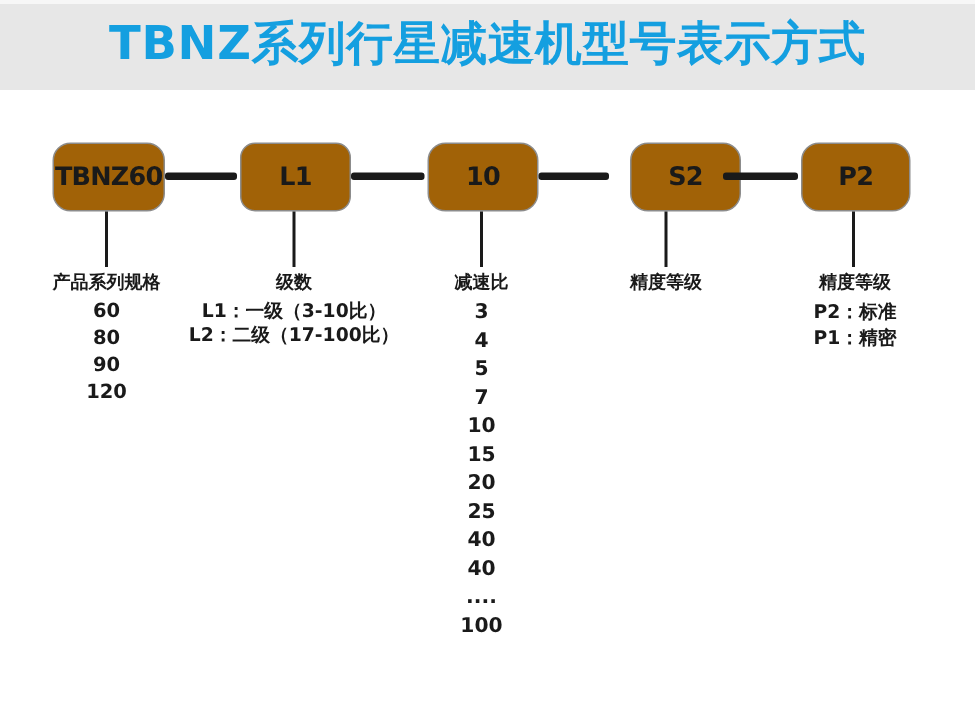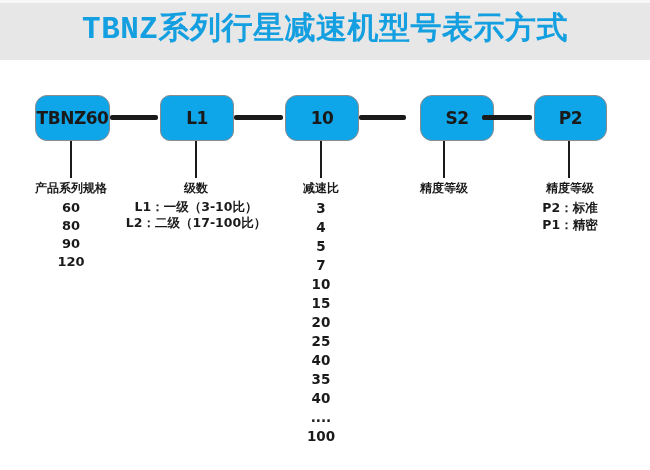--- a/index.html
+++ b/index.html
@@ -5,32 +5,31 @@
   html,body{margin:0;padding:0;background:#ffffff;}
   .page{
     position:relative;width:650px;height:470px;overflow:hidden;
     background:#ffffff;
     font-family:"DejaVu Sans","Liberation Sans",sans-serif;
   }
   
   .title-bar{
     position:absolute;left:0;top:0;width:650px;height:60px;
     background:linear-gradient(#f7f7f7 0,#f7f7f7 3px,#e7e7e7 3px,#e7e7e7 100%);
-    font-family:Liberation Mono, monospace;
   }
   .page-title{
     margin:0;width:100%;text-align:center;
     line-height:59px;font-size:31px;font-weight:bold;
     color:#149fe0;letter-spacing:0.5px;
     white-space:nowrap;
   }
   
   .model-box{
     position:absolute;top:95px;height:44px;
-    background:#0ea5e9;border:1px solid #8c8c8c;border-radius:12px;
+    background:#a16207;border:1px solid #8c8c8c;border-radius:12px;
     display:flex;align-items:center;justify-content:center;
     font-weight:bold;font-size:17px;color:#1a1a1a;letter-spacing:-0.5px;
   }
   .b0{left:35px;width:73px;}
   .b1{left:160px;width:72px;border-radius:10px;}
   .b2{left:285px;width:72px;}
   .b3{left:408px;width:72px;margin-left:12px;}
   .b4{left:534px;width:71px;}
   
   .connector{
@@ -121,21 +120,20 @@
       <div class="col-items">
           <div class="col-item">3</div>
           <div class="col-item">4</div>
           <div class="col-item">5</div>
           <div class="col-item">7</div>
           <div class="col-item">10</div>
           <div class="col-item">15</div>
           <div class="col-item">20</div>
           <div class="col-item">25</div>
           <div class="col-item">40</div>
-          <div class="col-item">35</div>
           <div class="col-item">40</div>
           <div class="col-item">....</div>
           <div class="col-item">100</div>
         </div>
     </div>
 
     <div class="col col3">
       <div class="col-header">精度等级</div>
     </div>
 

